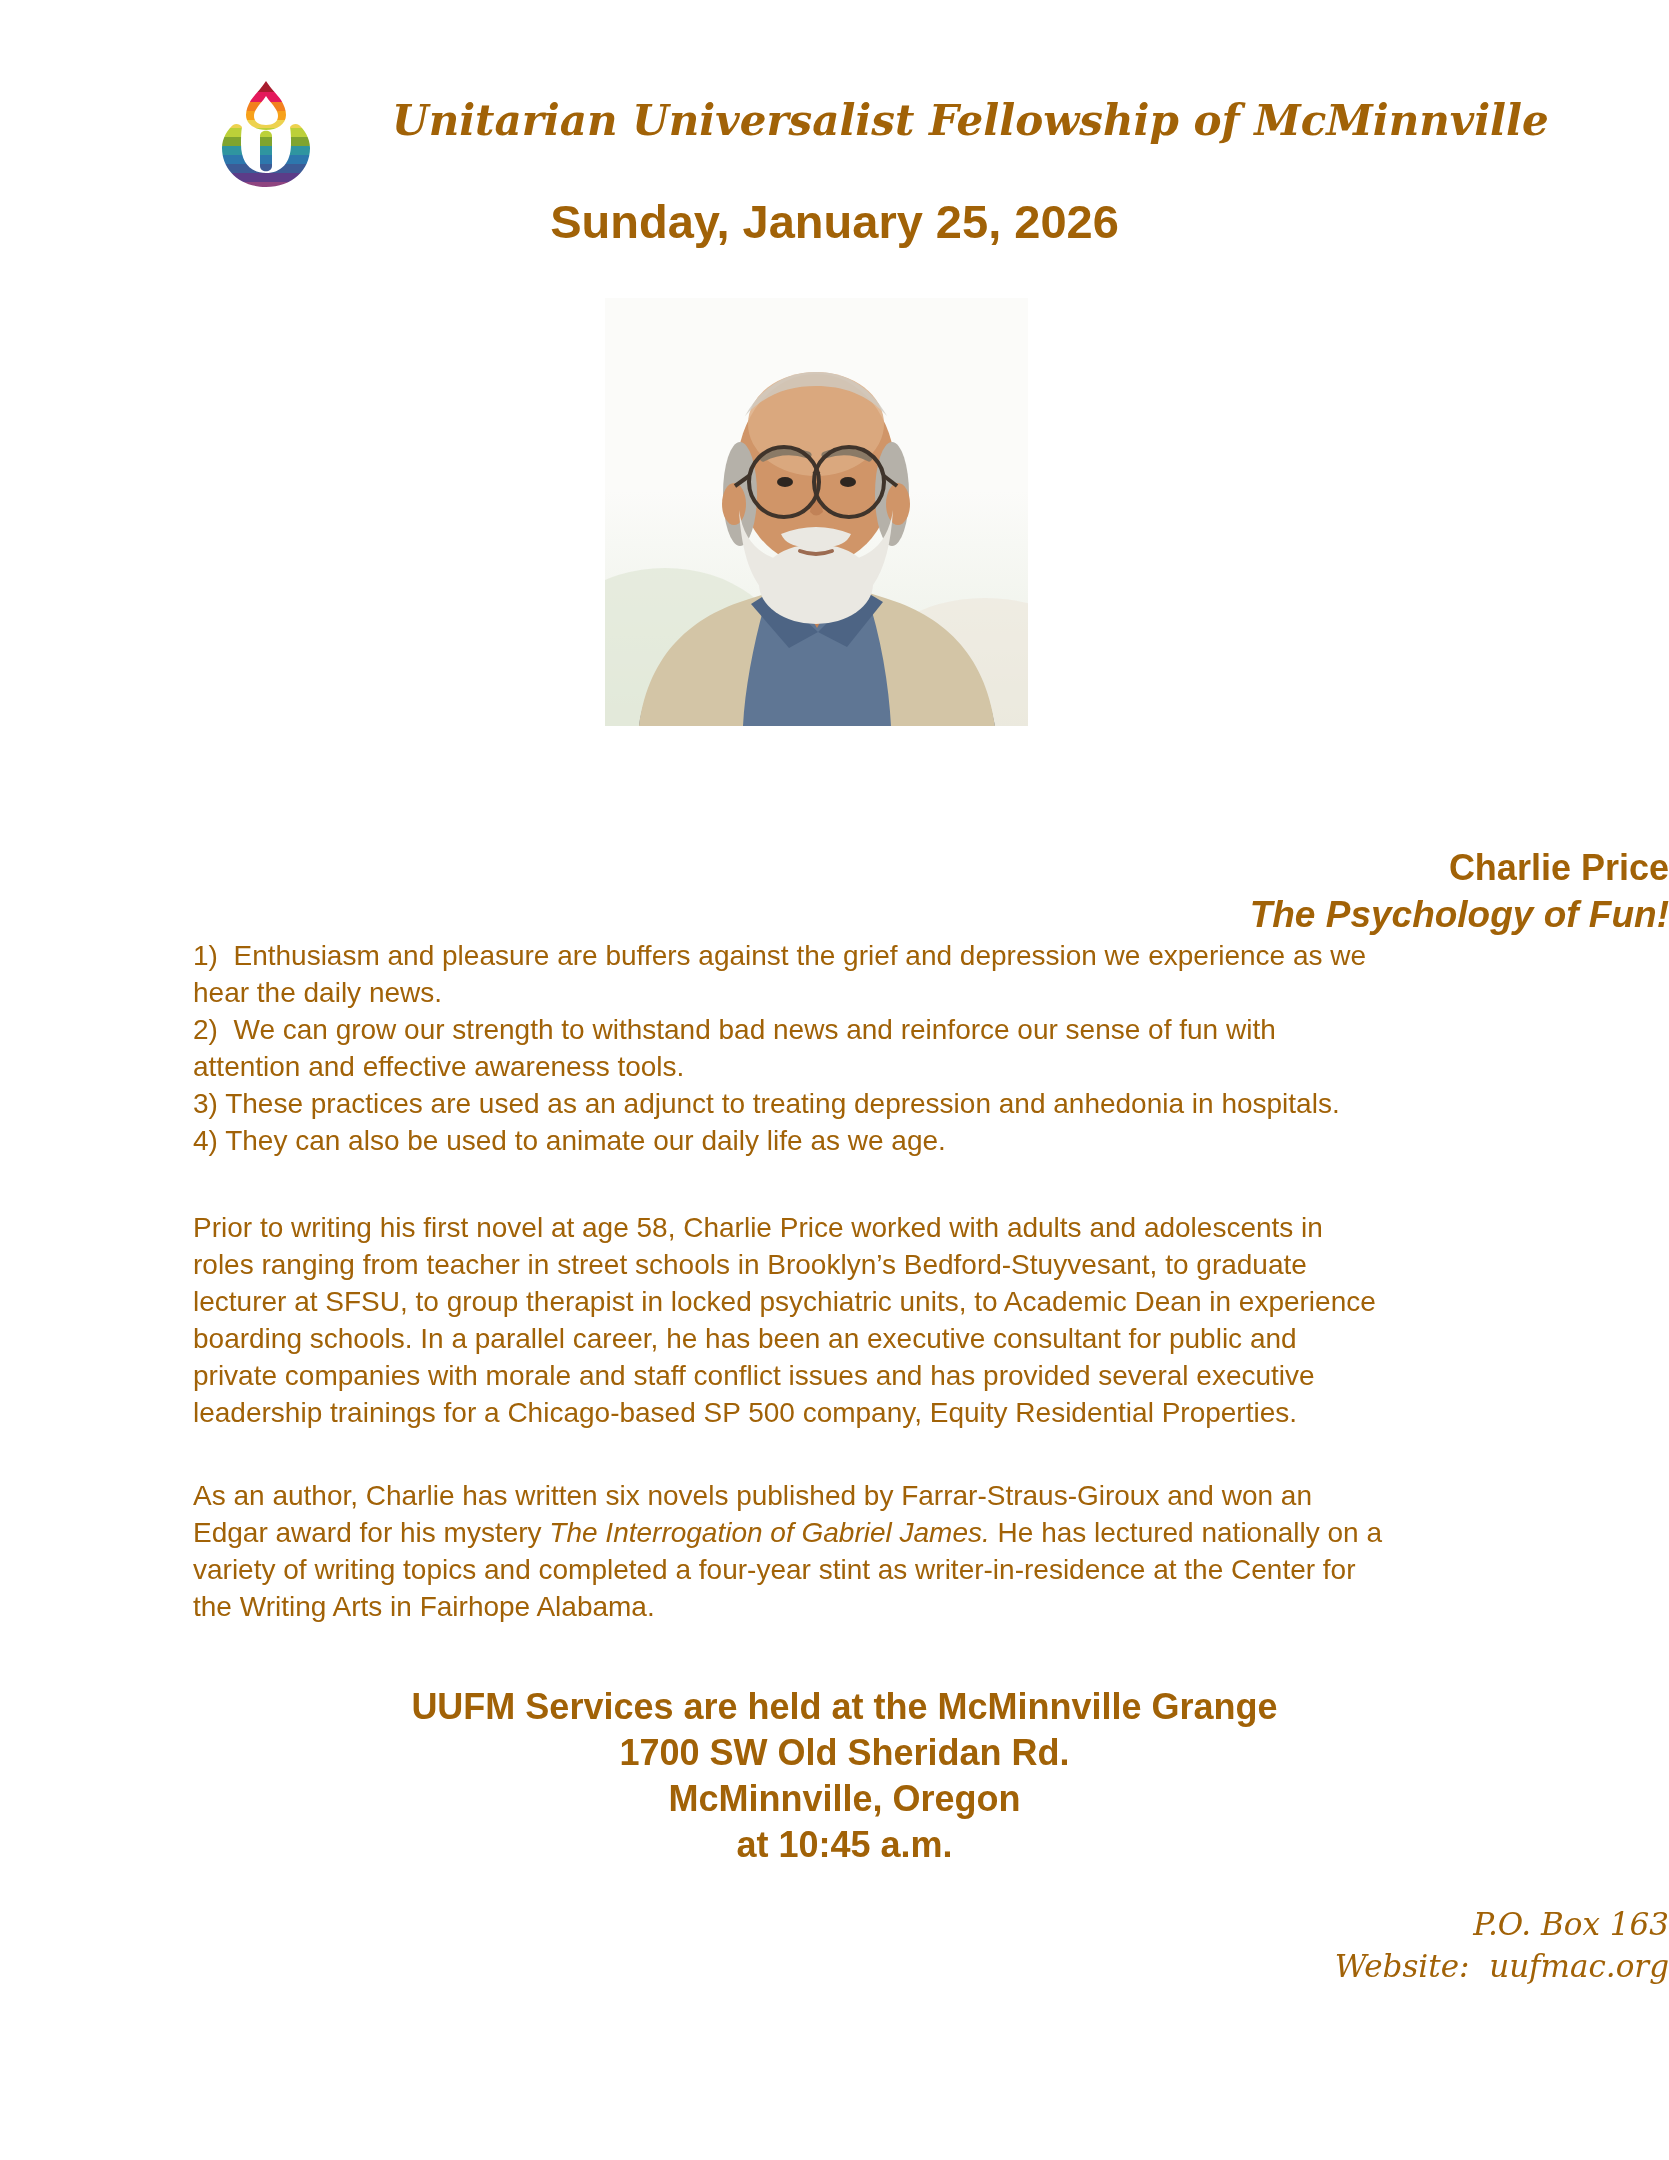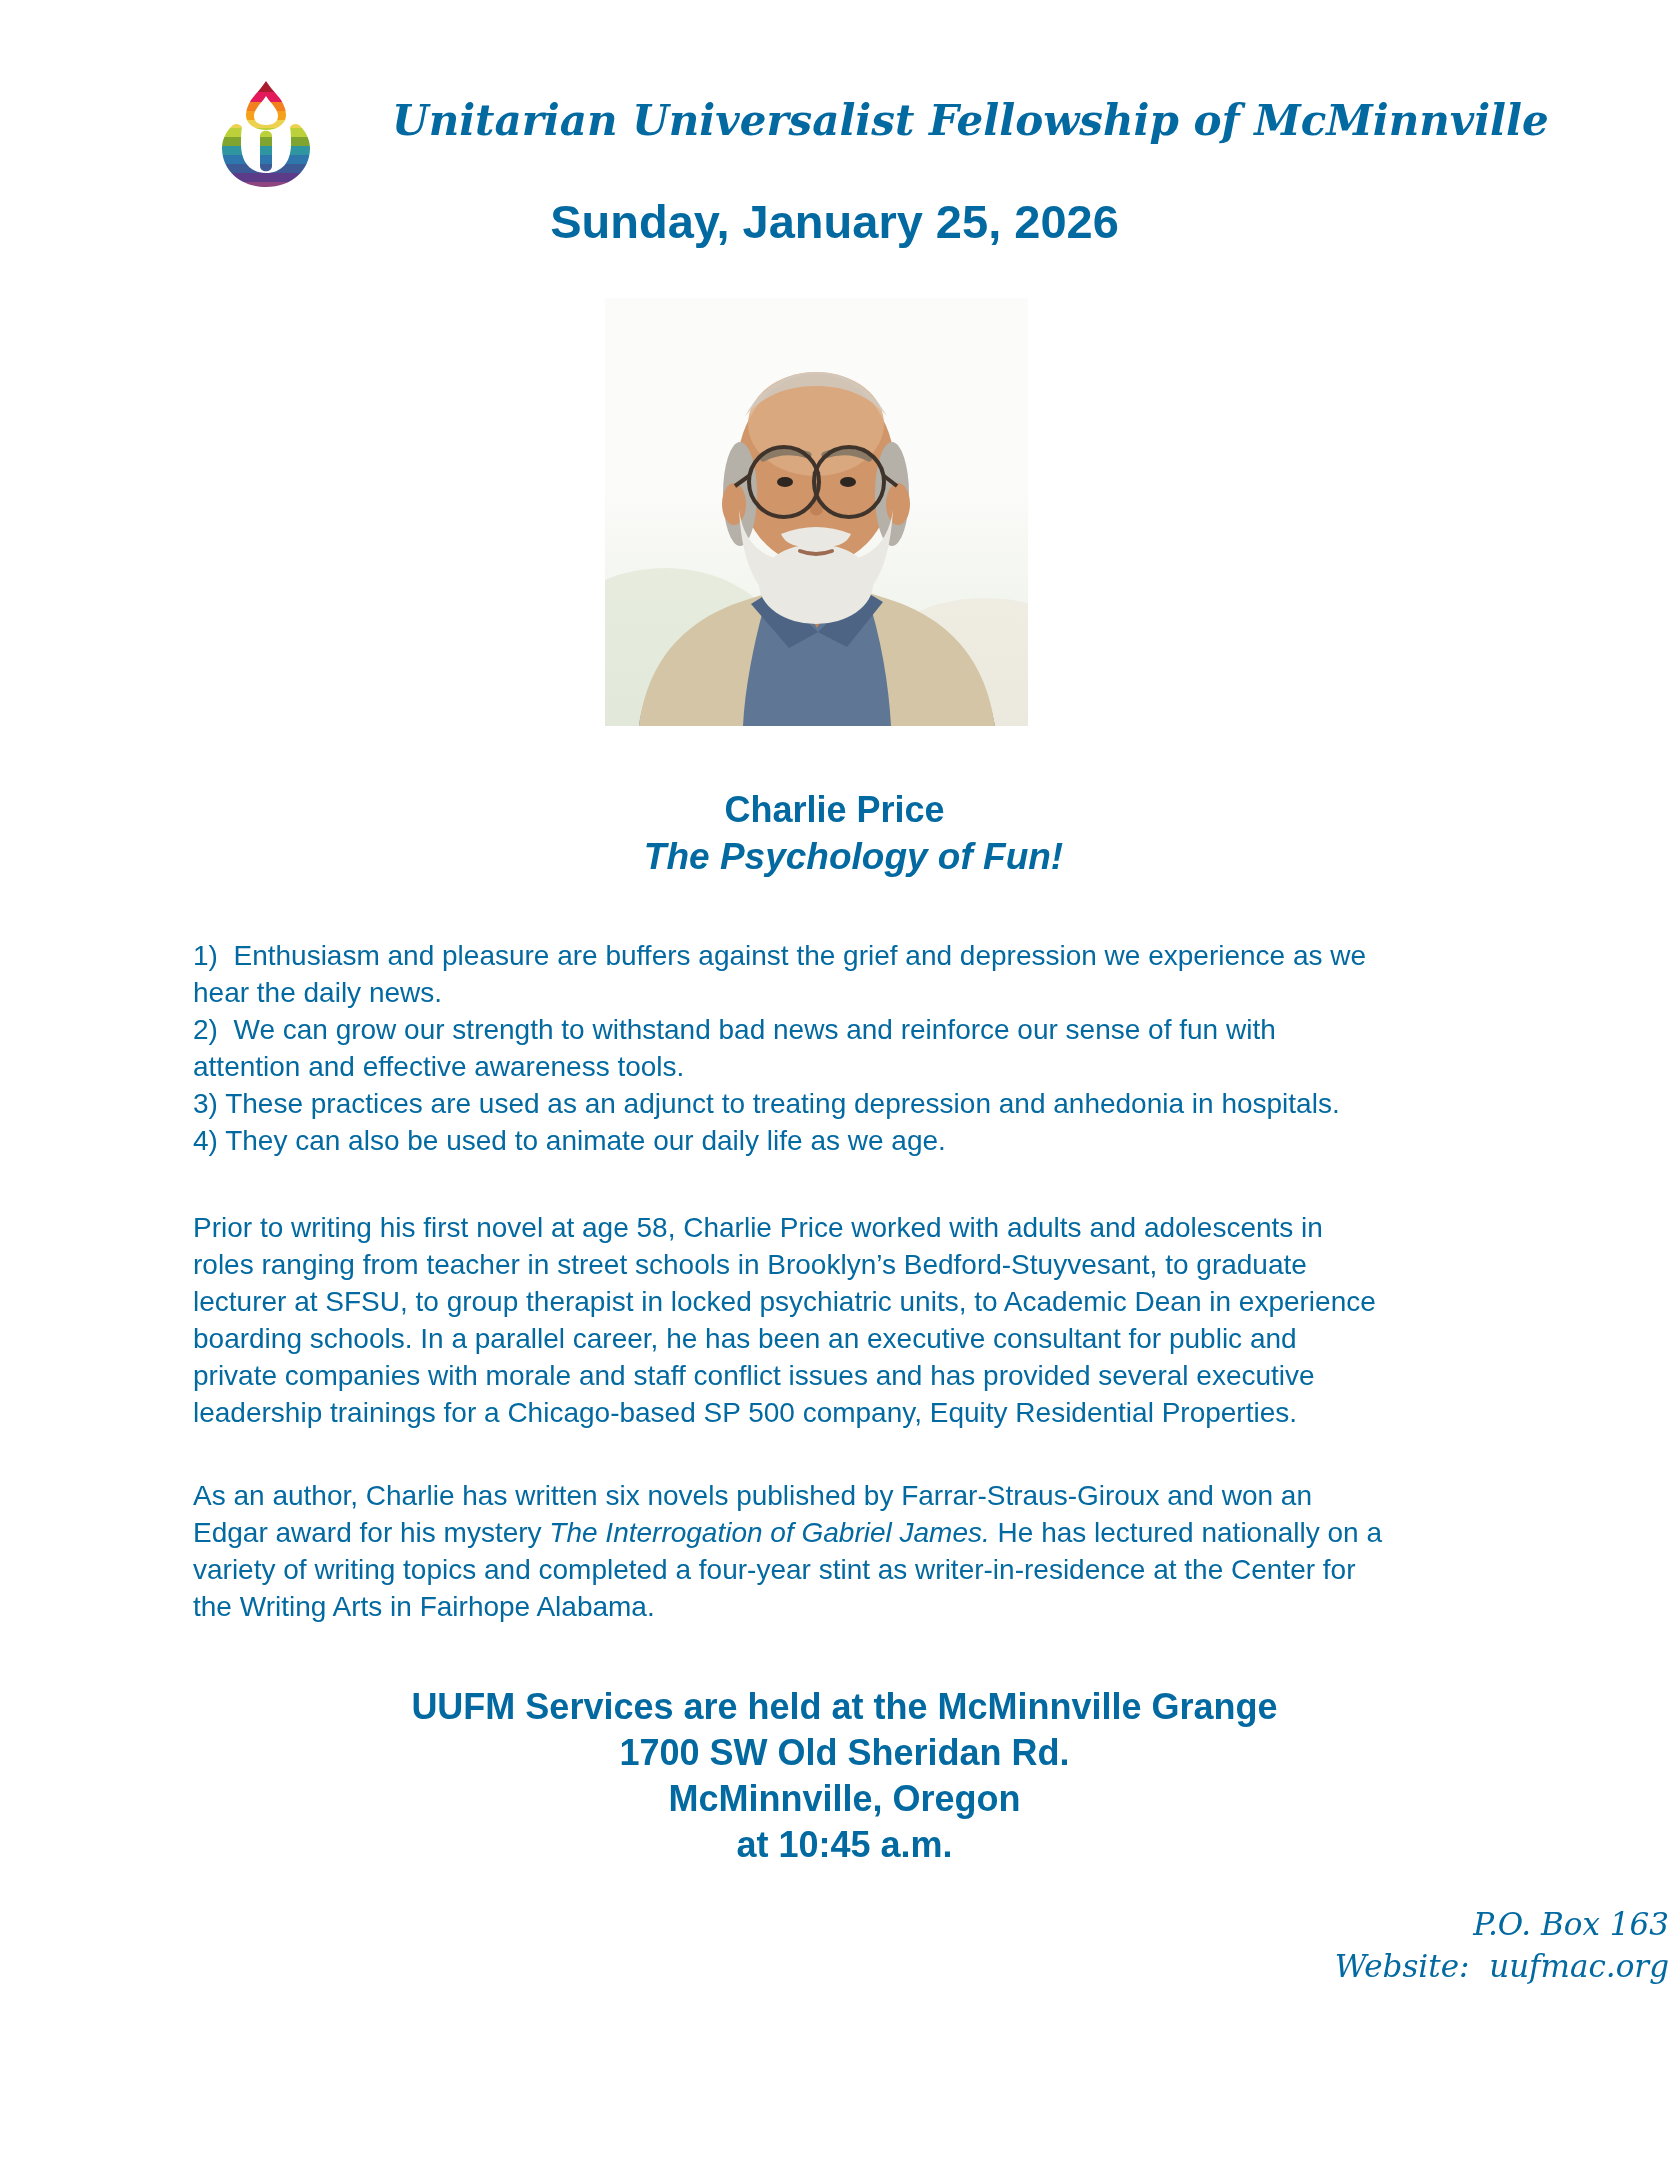--- a/index.html
+++ b/index.html
@@ -1,35 +1,35 @@
 <!DOCTYPE html>
 <html><head>
 <meta charset="utf-8">
 <style>
   html,body{margin:0;padding:0;background:#ffffff;}
   .page{
     position:relative;width:1669px;height:2160px;background:#ffffff;
-    font-family:"Liberation Sans",sans-serif;color:#0369a1;overflow:hidden;
+    font-family:"Liberation Sans",sans-serif;color:#a16207;overflow:hidden;
   }
   .abs{position:absolute;}
   
   .logo{left:220px;top:80px;width:92px;height:111px;}
   .masthead{
     left:392px;top:96px;width:1180px;
     font-family:"DejaVu Serif",serif;font-style:italic;font-weight:700;
     font-size:42px;letter-spacing:0px;white-space:nowrap;
   }
   .date-line{
     left:0;right:0;top:194px;text-align:center;
     font-size:47px;font-weight:700;
   }
   
   .photo{left:605px;top:298px;width:423px;height:428px;}
   
-  .speaker{left:0;right:0;top:786px;text-align:center;line-height:47px;}
+  .speaker{left:0;right:0;top:844px;text-align:right;line-height:47px;}
   .speaker .name{font-size:36px;font-weight:700;}
   .speaker .talk{font-size:37px;font-weight:700;font-style:italic;padding-left:38px;}
   
   .bodyblock{left:193px;width:1330px;font-size:28px;line-height:37px;}
   .points{top:937px;}
   .bio1{top:1209px;}
   .bio2{top:1477px;}
   .tline{white-space:pre;}
   .it{font-style:italic;}
   

